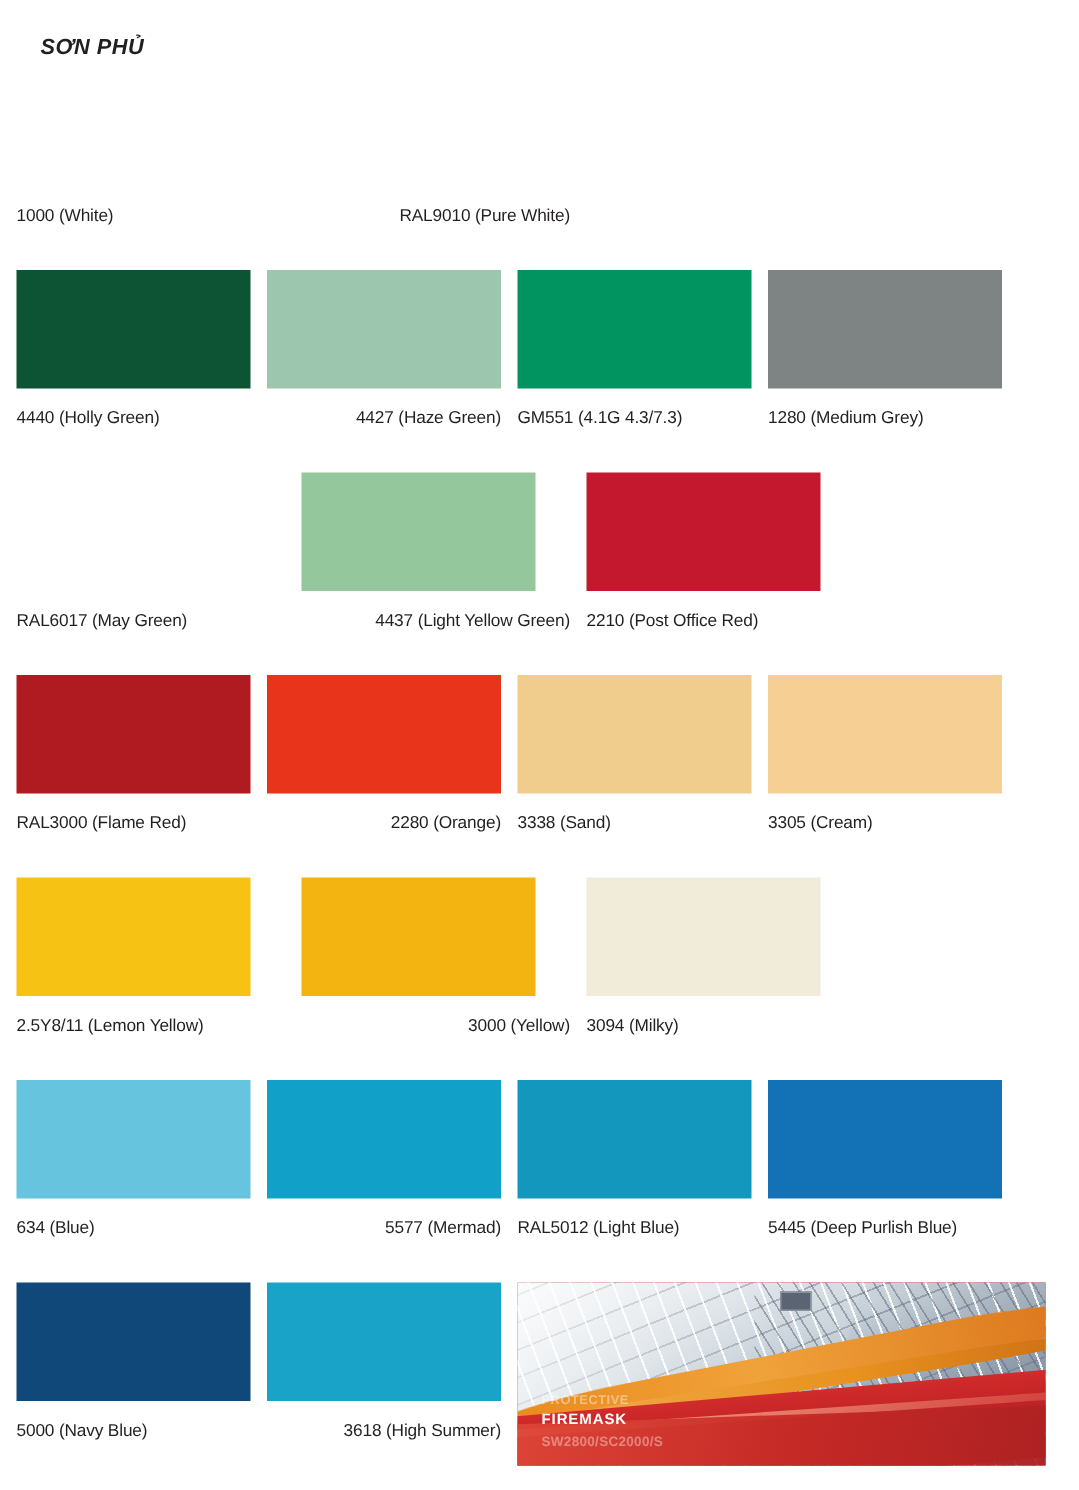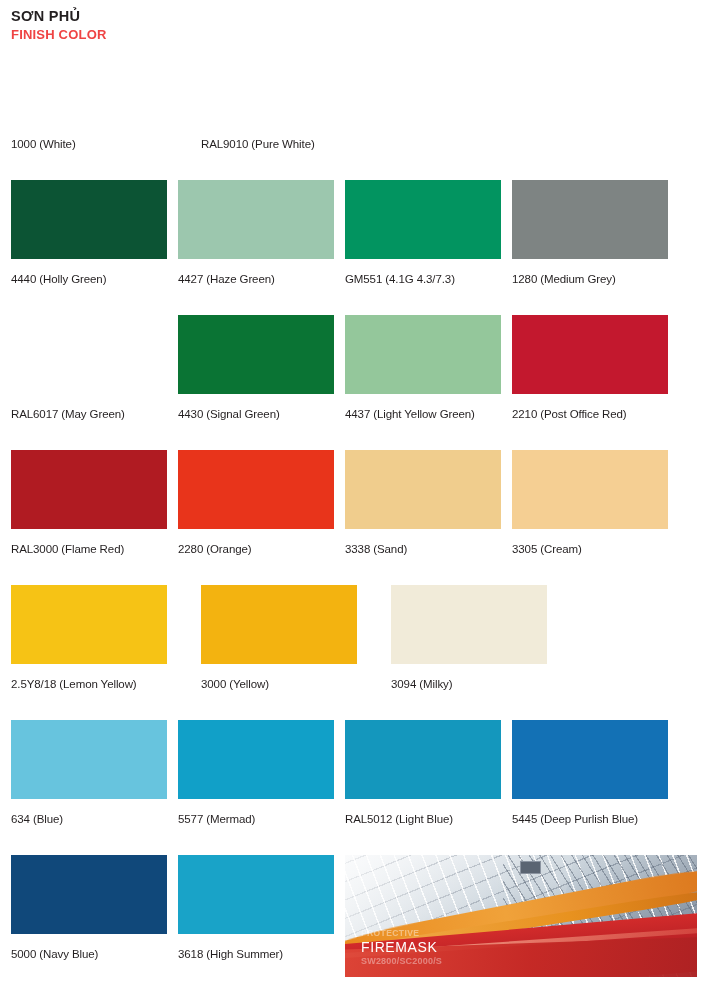--- a/index.html
+++ b/index.html
@@ -27,21 +27,22 @@
     position: absolute;
     left: 11px;
     top: 8px;
   }
   .title-vn {
     font-size: 14.5px;
     font-weight: bold;
     letter-spacing: 0.3px;
     color: #231f20;
     line-height: 17px;
-    margin: 0;
+    margin: 16px;
+    font-style: italic;
   }
   .title-en {
     font-size: 13px;
     font-weight: bold;
     letter-spacing: 0.2px;
     color: #ef4444;
     line-height: 16px;
     margin: 2px 0 0 0;
   }
 
@@ -56,21 +57,21 @@
     display: flex;
     height: 135px;
   }
   .row:last-child { height: 128px; }
 
   .cell {
     width: 179px;
     position: relative;
   }
   .cell:nth-child(1) { padding-left: 11px; }
-  .cell:nth-child(2) { padding-left: 11px; }
+  .cell:nth-child(2) { padding-left: 11px; text-align: right; }
   .cell:nth-child(3) { padding-left: 11px; }
   .cell:nth-child(4) { padding-left: 11px; }
 
   .swatch {
     width: 156px;
     height: 79px;
     display: block;
   }
   .swatch.empty {
     background: #ffffff;
@@ -204,22 +205,22 @@
     background: #5a6472;
     border: 1px solid #8b94a1;
   }
   .promo-text {
     position: absolute;
     left: 16px;
     bottom: 10px;
     z-index: 5;
   }
   .promo-brand {
-    font-size: 14px;
-    font-weight: normal;
+    font-size: 10px;
+    font-weight: bold;
     color: #ffffff;
     letter-spacing: 0.6px;
     line-height: 16px;
   }
   .promo-kicker {
     font-size: 8.5px;
     font-weight: bold;
     color: rgba(255,255,255,0.42);
     letter-spacing: 0.4px;
     line-height: 11px;
@@ -270,24 +271,20 @@
           <div class="swatch" style="background: rgb(126, 132, 131);"></div>
           <div class="caption">1280 (Medium Grey)</div>
         </div>
       </div>
       <div class="row">
         <div class="cell">
           <div class="swatch"></div>
           <div class="caption">RAL6017 (May Green)</div>
         </div>
         <div class="cell">
-          <div class="swatch" style="background: rgb(10, 116, 52);"></div>
-          <div class="caption">4430 (Signal Green)</div>
-        </div>
-        <div class="cell">
           <div class="swatch" style="background: rgb(148, 199, 155);"></div>
           <div class="caption">4437 (Light Yellow Green)</div>
         </div>
         <div class="cell">
           <div class="swatch" style="background: rgb(195, 24, 46);"></div>
           <div class="caption">2210 (Post Office Red)</div>
         </div>
       </div>
       <div class="row">
         <div class="cell">
@@ -303,21 +300,21 @@
           <div class="caption">3338 (Sand)</div>
         </div>
         <div class="cell">
           <div class="swatch" style="background: rgb(245, 207, 147);"></div>
           <div class="caption">3305 (Cream)</div>
         </div>
       </div>
       <div class="row">
         <div class="cell">
           <div class="swatch" style="background: rgb(246, 195, 21);"></div>
-          <div class="caption">2.5Y8/18 (Lemon Yellow)</div>
+          <div class="caption">2.5Y8/11 (Lemon Yellow)</div>
         </div>
         <div class="cell">
           <div class="swatch" style="background: rgb(243, 179, 16);"></div>
           <div class="caption">3000 (Yellow)</div>
         </div>
         <div class="cell">
           <div class="swatch" style="background: rgb(241, 235, 217);"></div>
           <div class="caption">3094 (Milky)</div>
         </div>
       </div>

